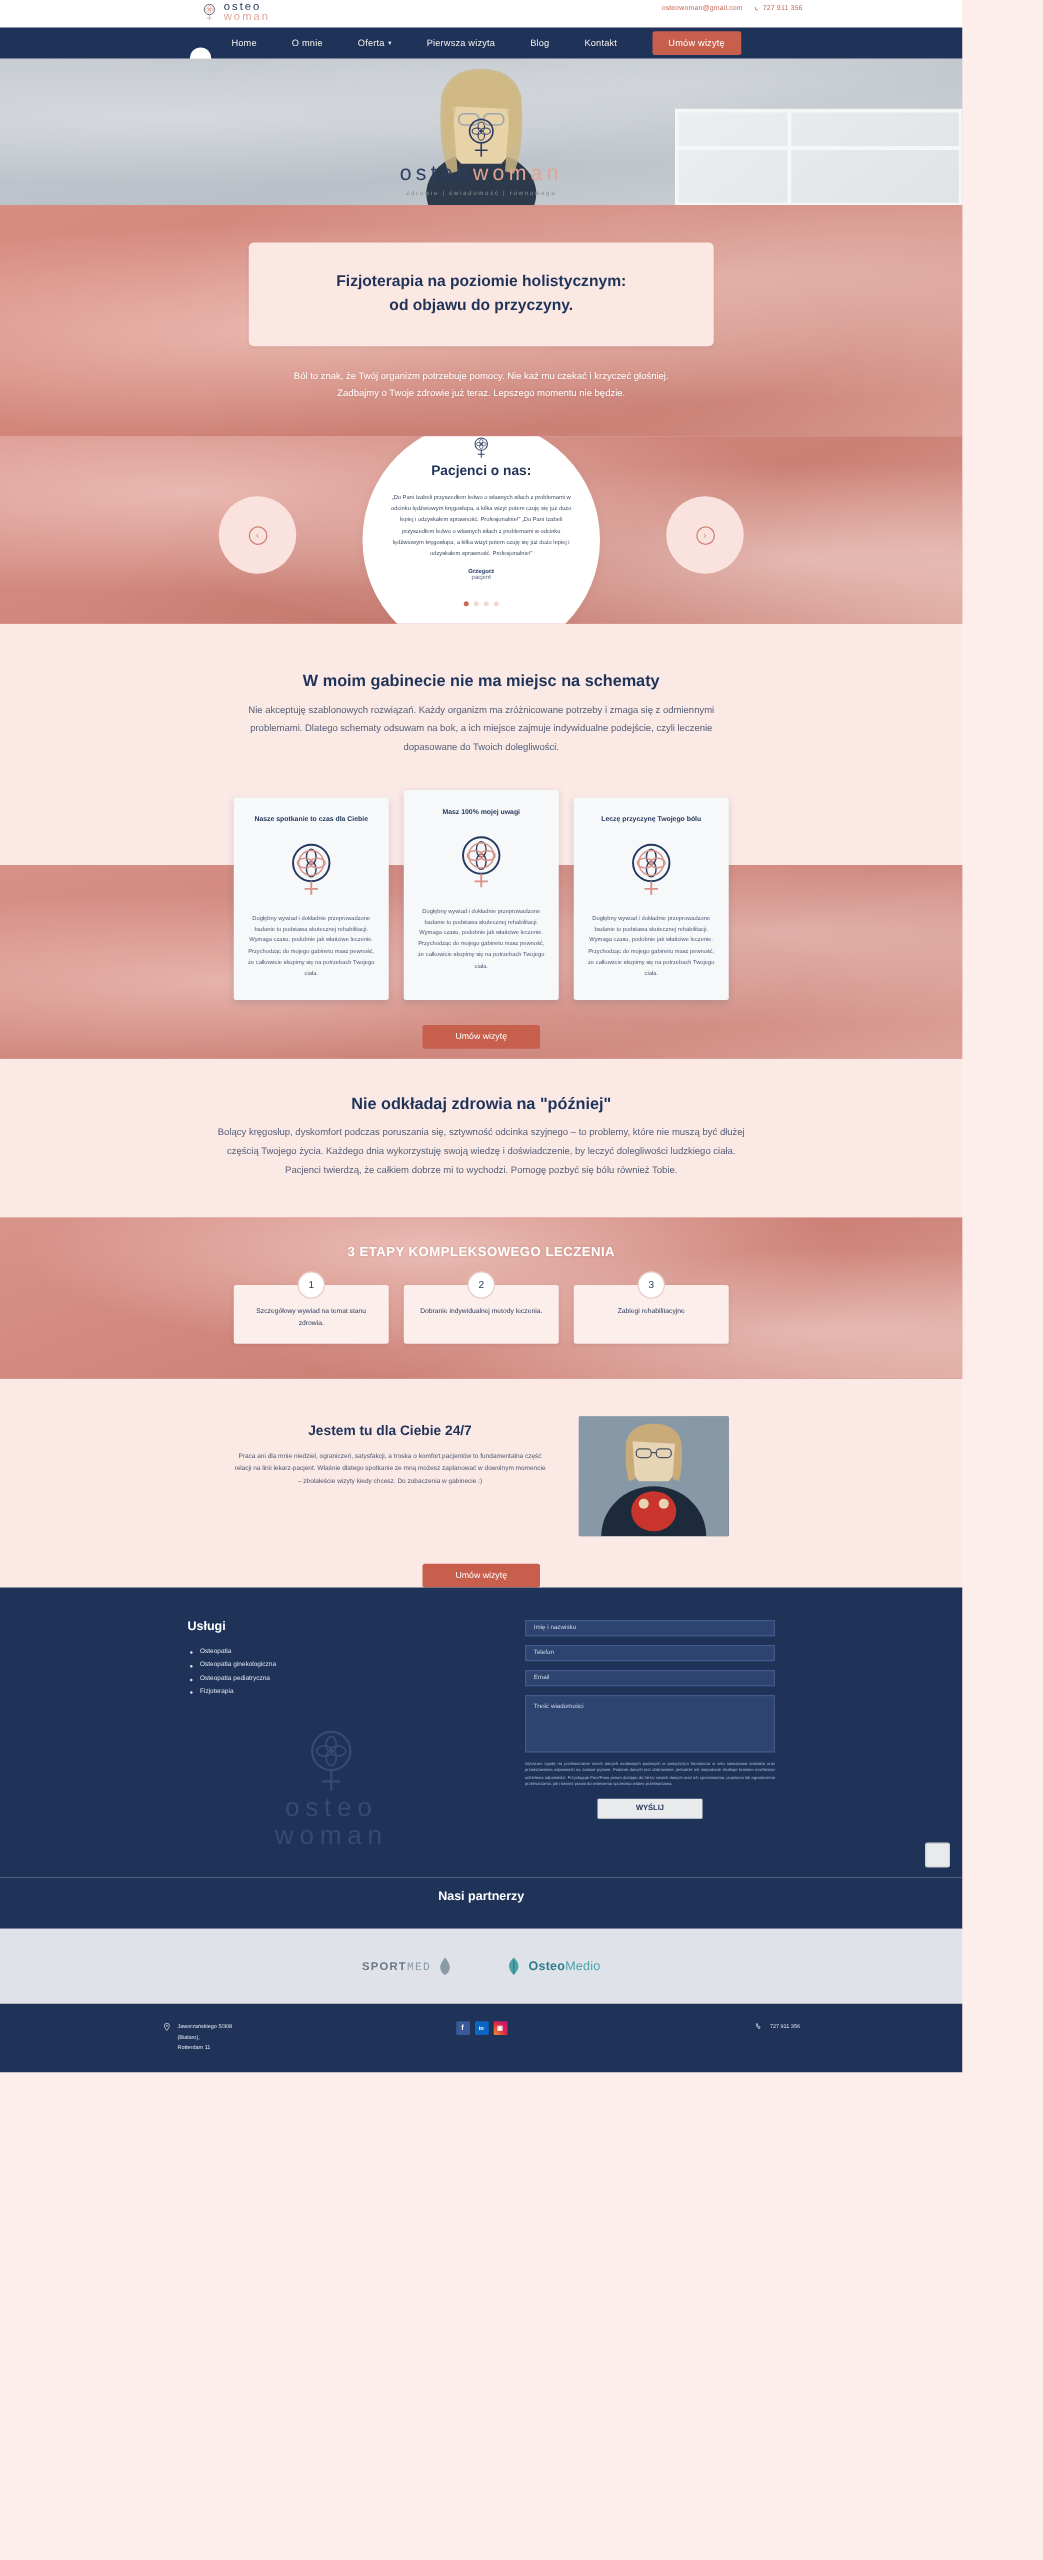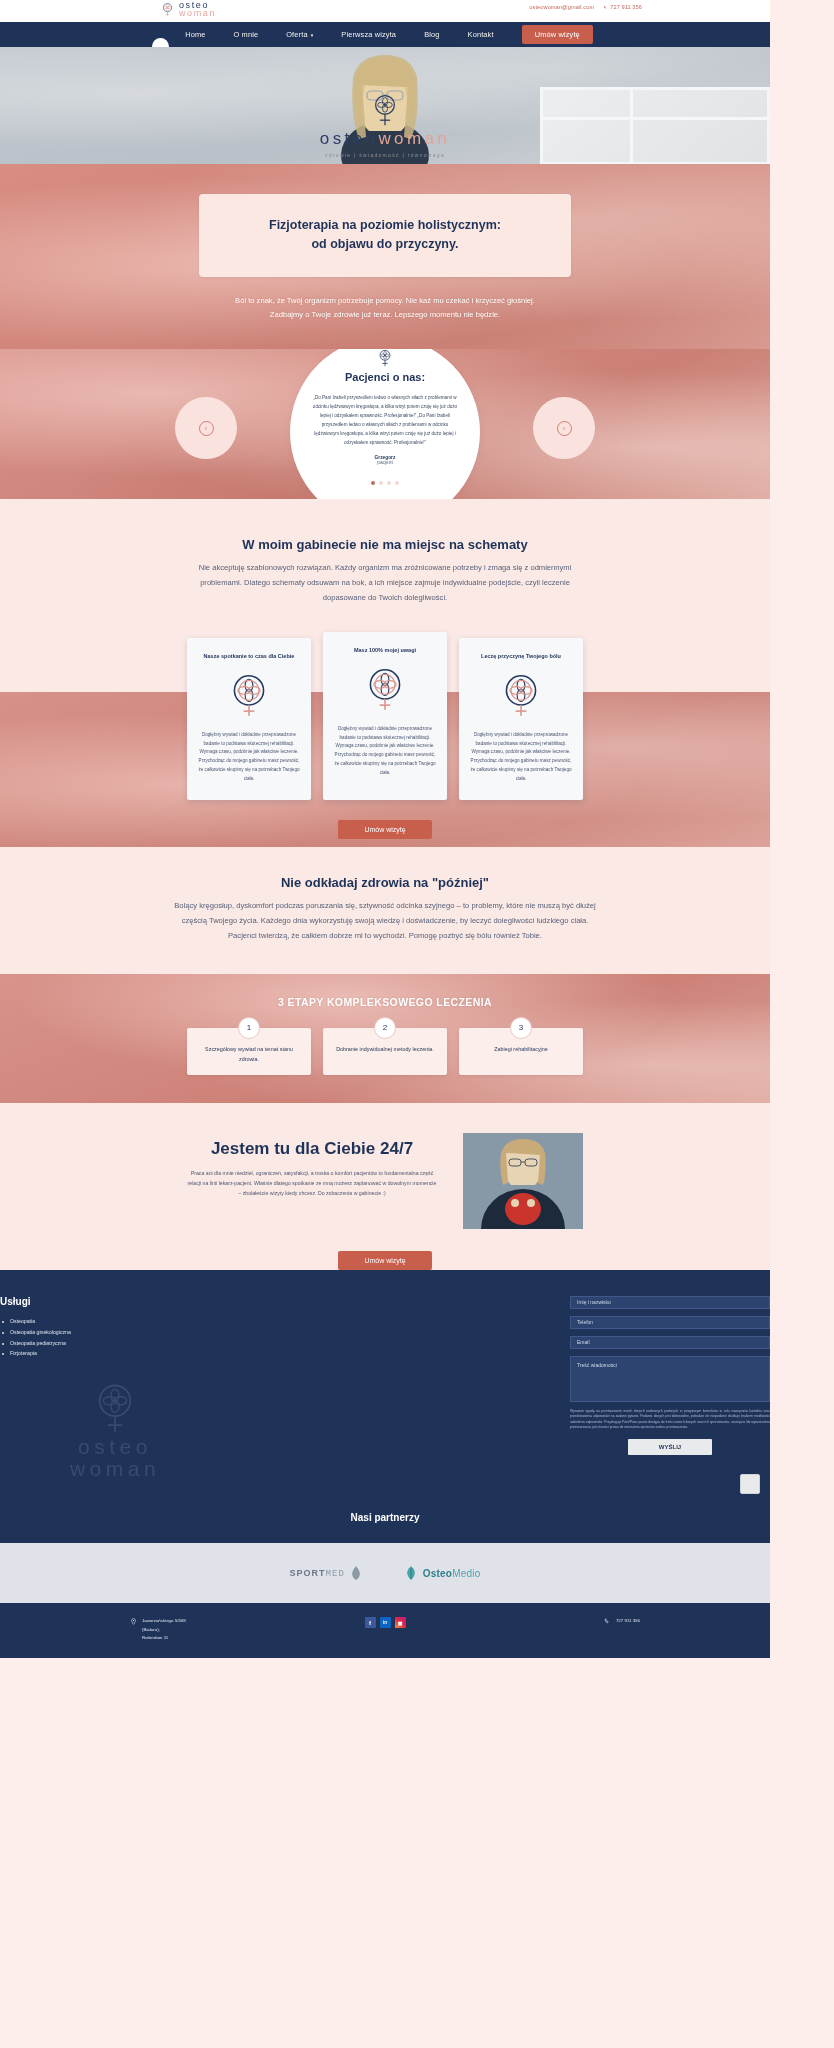--- a/index.html
+++ b/index.html
@@ -235,35 +235,35 @@
     width:22px; height:22px; border-radius:50%; background:#fff;
     border:.8px solid #e6cdc7; color:#1f3359; font-size:8px;
     display:flex; align-items:center; justify-content:center;
   }
   .step-txt { font-size:5.4px; line-height:1.85; color:#2b3b5e; text-align:center; }
 
   
   .dla-ciebie { background:#fbe9e5; padding:30px 0 0; }
   .dc-row { display:flex; justify-content:center; gap:26px; align-items:flex-start; }
   .dc-left { width:250px; text-align:center; padding-top:6px; }
-  .dc-title { font-size:17px; font-weight:bold; color:#1f3359; margin-bottom:9px; }
+  .dc-title { font-size:11px; font-weight:bold; color:#1f3359; margin-bottom:9px; }
   .dc-body { font-size:5.2px; line-height:2.0; color:#4e5871; }
   .dc-photo {
     width:120px; height:96px; border-radius:1px; overflow:hidden;
     position:relative; background:linear-gradient(160deg,#8ea0ae,#6f8391);
   }
   .dc-photo .bg { position:absolute; inset:0;
     background:
       radial-gradient(ellipse at 30% 20%, rgba(255,255,255,.3), transparent 55%),
       linear-gradient(165deg,#93a4b2,#6d8290 70%,#5d707d); }
   .dc-cta-wrap { text-align:center; padding:20px 0 0; }
 
   
   .footer-main { background:#1f3359; padding:26px 0 22px; position:relative; }
-  .fm-row { display:flex; justify-content:space-between; gap:40px; align-items:flex-start; }
+  .fm-row { display:flex; justify-content:center; gap:40px; align-items:flex-start; }
   .fm-left { width:230px; }
   .fm-h { font-size:10px; color:#fff; font-weight:bold; margin-bottom:9px; }
   .fm-list { list-style:none; }
   .fm-list li {
     font-size:5.2px; color:#dfe4ee; line-height:2.1; padding-left:10px; position:relative;
   }
   .fm-list li:before {
     content:""; position:absolute; left:2px; top:5px;
     width:2px; height:2px; border-radius:50%; background:#dfe4ee;
   }

